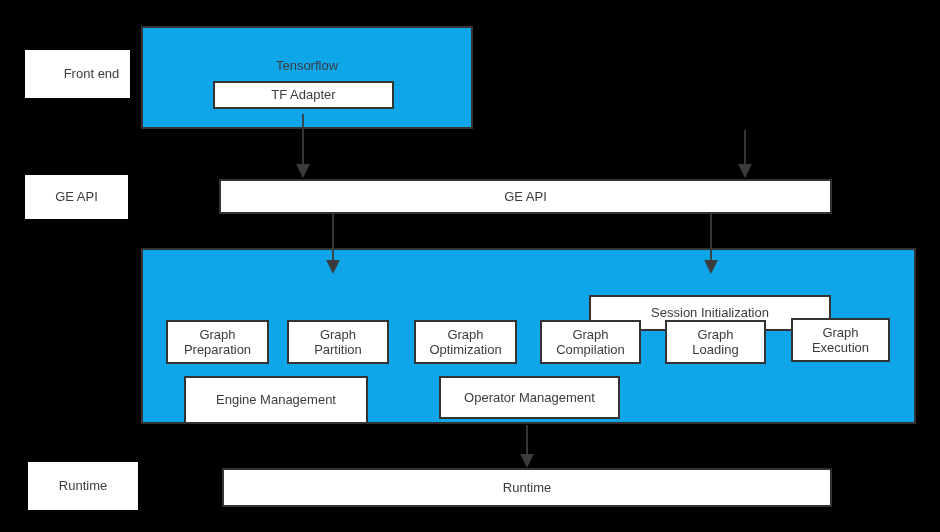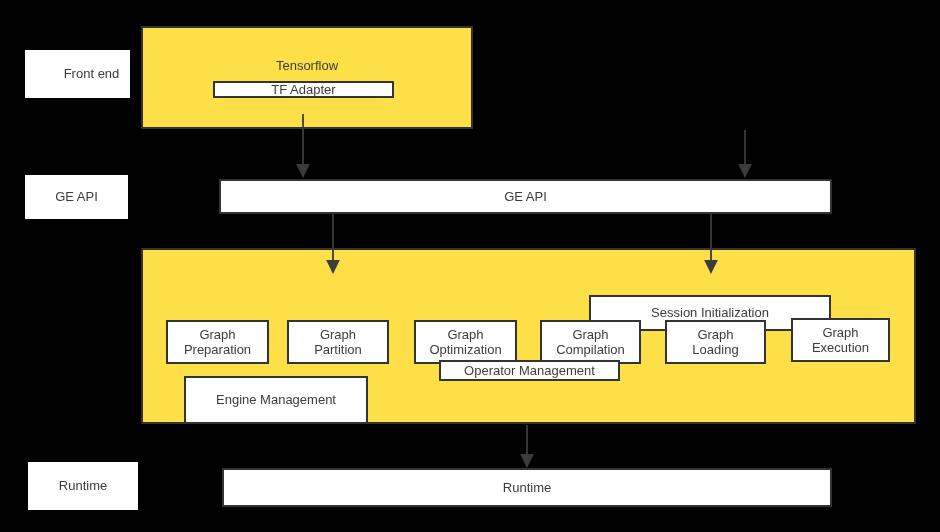--- a/index.html
+++ b/index.html
@@ -26,21 +26,21 @@
     text-align: center;
     line-height: 1.18;
     font-size: 13px;
     white-space: pre-line;
   }
   .bordered { border: 2px solid #333333; }
   .plain    { border: none; }
   .container-box {
     position: absolute;
     box-sizing: border-box;
-    background: #fde047;
+    background: #0ea5e9;
     border: 2px solid #333333;
   }
   .container-title {
     position: absolute;
     left: 0;
     right: 0;
     text-align: center;
     color: #3c3c3c;
     font-size: 13px;
   }
@@ -64,21 +64,21 @@
   </div>
 
 
   <div class="box plain" style="left:28px; top:462px; width:110px; height:48px;">
     <span>Runtime</span>
   </div>
 
   <div class="container-box" style="left:141px; top:26px; width:332px; height:103px;">
     <div class="container-title" style="top:30px;">Tensorflow</div>
   </div>
-  <div class="box bordered" style="left:213px; top:81px; width:181px; height:17px;align-items:center;">
+  <div class="box bordered" style="left:213px; top:81px; width:181px; height:28px;align-items:center;">
     <span>TF Adapter</span>
   </div>
 
 
   <div class="box bordered" style="left:219px; top:179px; width:613px; height:35px;">
     <span>GE API</span>
   </div>
 
   <div class="container-box" style="left:141px; top:248px; width:775px; height:176px;"></div>
 
@@ -107,21 +107,21 @@
 Loading</span>
   </div>
   <div class="box bordered" style="left:791px; top:318px; width:99px; height:44px;">
     <span>Graph
 Execution</span>
   </div>
 
   <div class="box bordered" style="left:184px; top:376px; width:184px; height:48px;">
     <span>Engine Management</span>
   </div>
-  <div class="box bordered" style="left:439px; top:360px; width:181px; height:21px;">
+  <div class="box bordered" style="left:439px; top:376px; width:181px; height:43px;">
     <span>Operator Management</span>
   </div>
 
   <div class="box bordered" style="left:222px; top:468px; width:610px; height:39px;">
     <span>Runtime</span>
   </div>
 
   <div class="arrow" style="left:0; top:0; width:940px; height:532px;">
     <svg width="940" height="532" viewBox="0 0 940 532">
       <defs>

